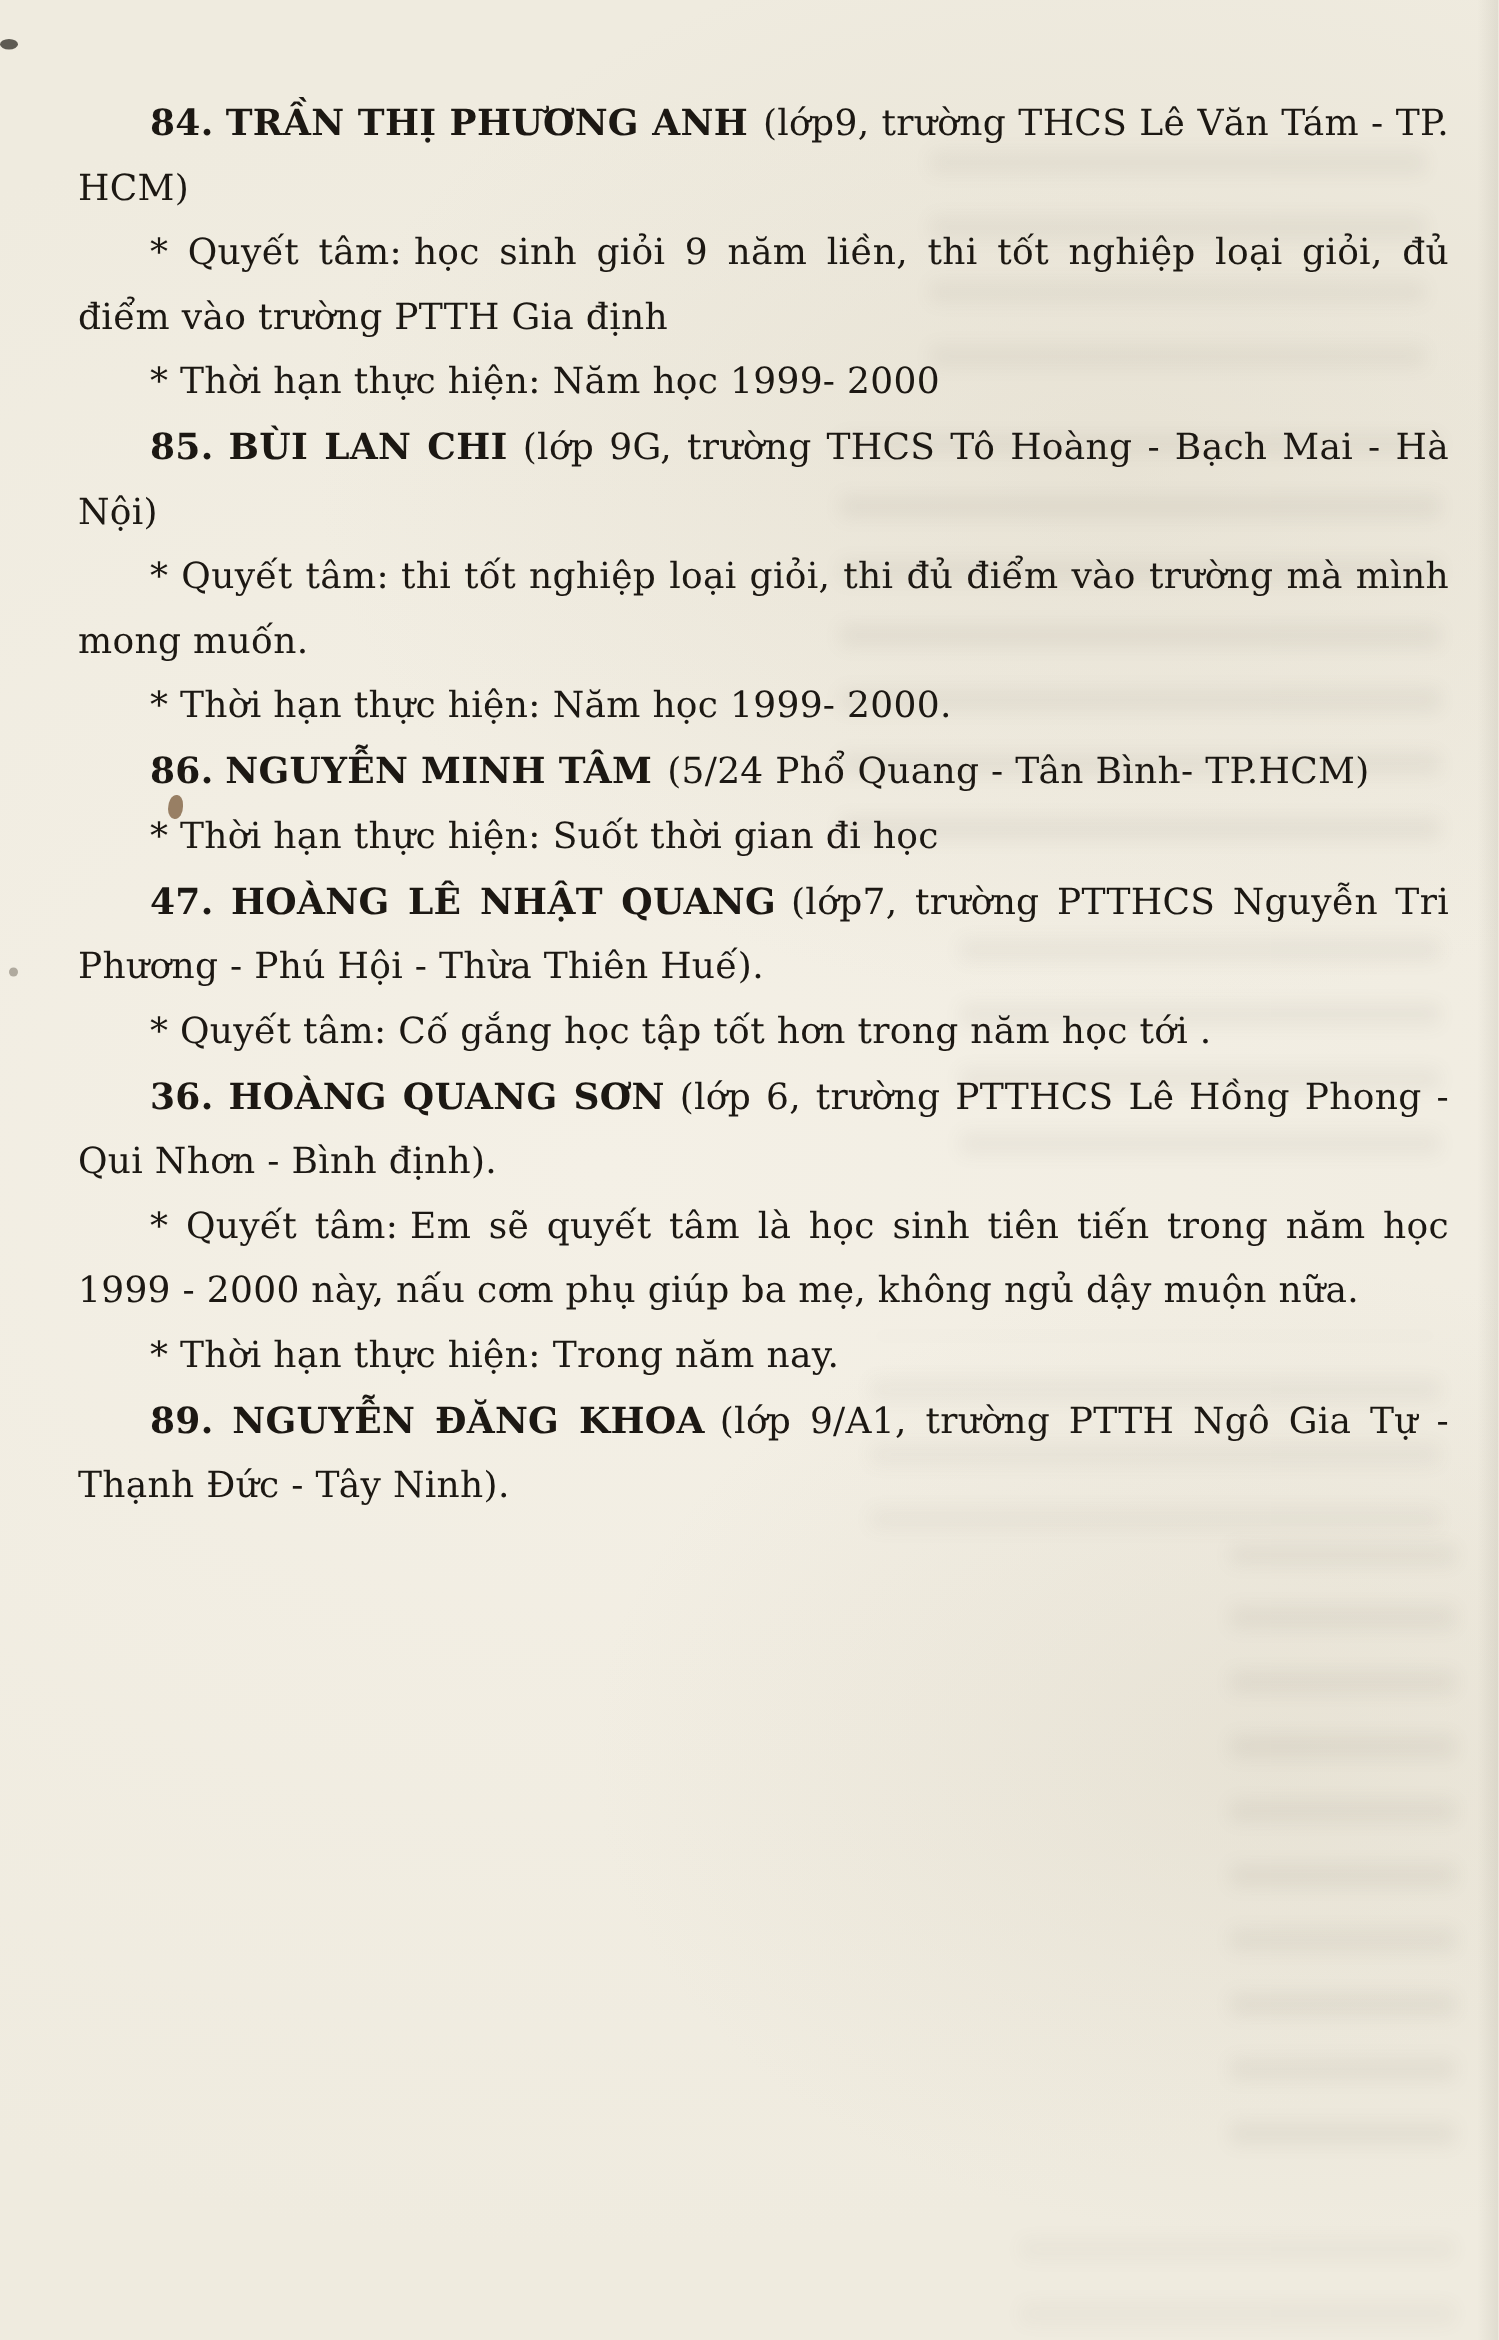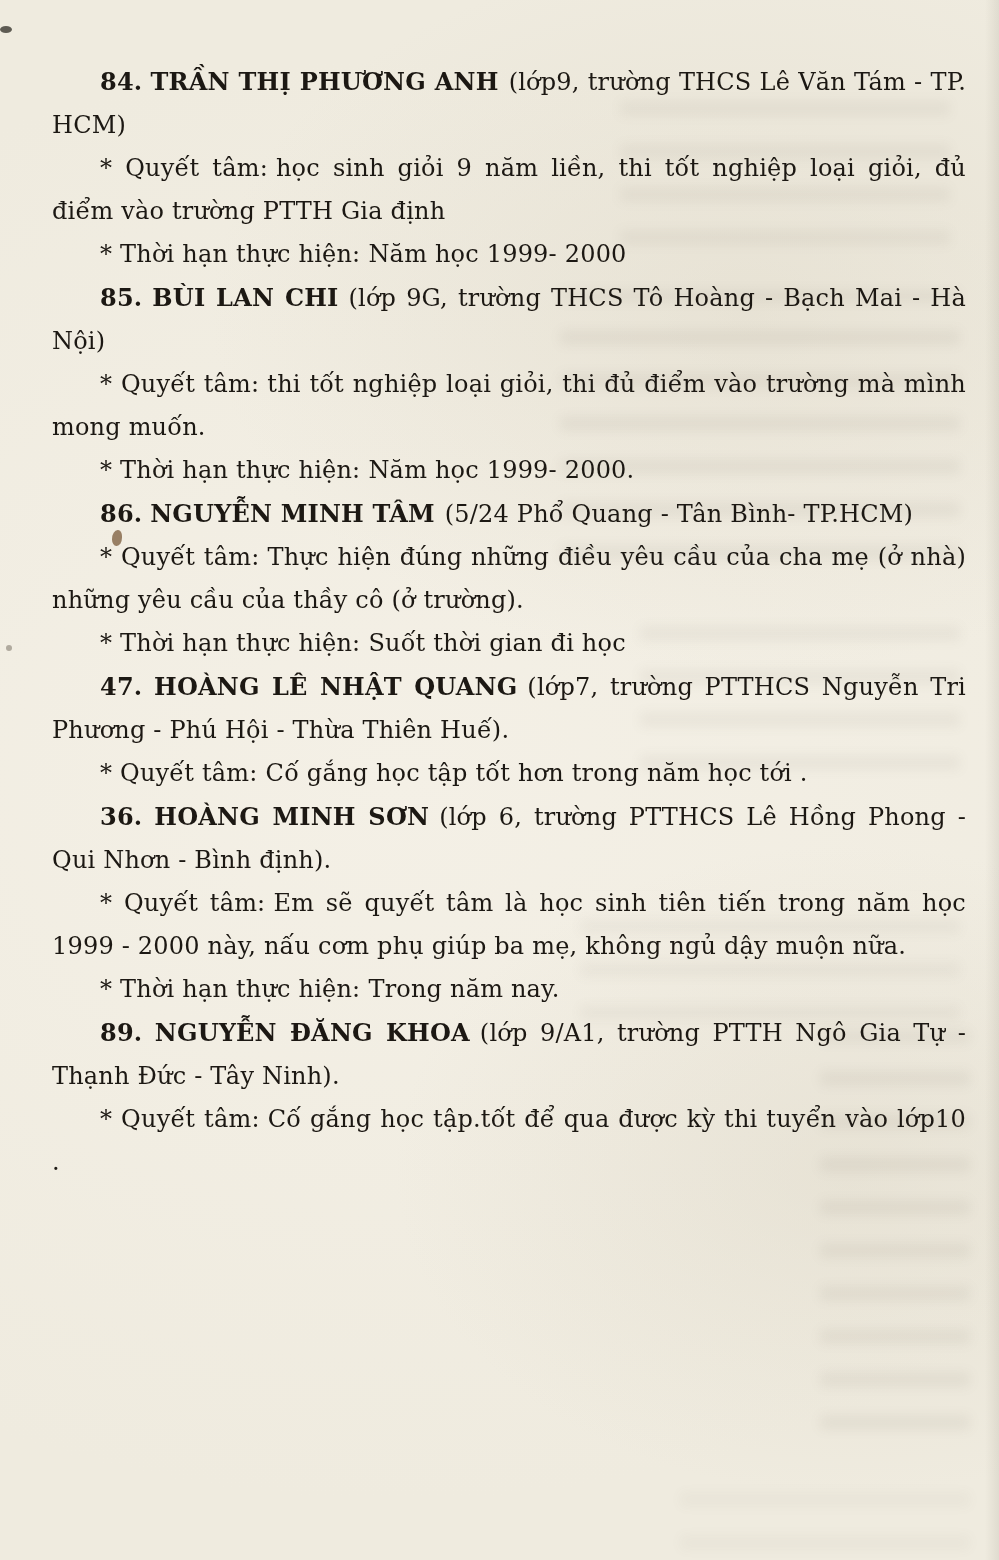--- a/index.html
+++ b/index.html
@@ -101,37 +101,35 @@
     <div class="entry">
       <p><span class="entry-number">85.</span>
         <span class="entry-name">BÙI LAN CHI</span><span class="entry-info">(lớp 9G, trường THCS Tô Hoàng - Bạch Mai - Hà Nội)</span></p>
       <p><span class="label">* Quyết tâm:</span><span class="val">thi tốt nghiệp loại giỏi, thi đủ điểm vào trường mà mình mong muốn.</span></p>
       <p><span class="label">* Thời hạn thực hiện:</span><span class="val">Năm học 1999- 2000.</span></p>
     </div>
 
     <div class="entry">
       <p><span class="entry-number">86.</span>
         <span class="entry-name">NGUYỄN MINH TÂM</span><span class="entry-info">(5/24 Phổ Quang - Tân Bình- TP.HCM)</span></p>
-      <p><span class="label">* Quyết tâm:</span><span class="val">Thực hiện đúng những điều yêu cầu của cha mẹ (ở nhà) những yêu cầu của thầy cô (ở trường).</span></p>
       <p><span class="label">* Thời hạn thực hiện:</span><span class="val">Suốt thời gian đi học</span></p>
     </div>
 
     <div class="entry">
       <p><span class="entry-number">47.</span>
         <span class="entry-name">HOÀNG LÊ NHẬT QUANG</span><span class="entry-info">(lớp7, trường PTTHCS Nguyễn Tri Phương - Phú Hội - Thừa Thiên Huế).</span></p>
       <p><span class="label">* Quyết tâm:</span><span class="val">Cố gắng học tập tốt hơn trong năm học tới .</span></p>
     </div>
 
     <div class="entry">
       <p><span class="entry-number">36.</span>
-        <span class="entry-name">HOÀNG MINH SƠN</span><span class="entry-info">(lớp 6, trường PTTHCS Lê Hồng Phong - Qui Nhơn - Bình định).</span></p>
+        <span class="entry-name">HOÀNG QUANG SƠN</span><span class="entry-info">(lớp 6, trường PTTHCS Lê Hồng Phong - Qui Nhơn - Bình định).</span></p>
       <p><span class="label">* Quyết tâm:</span><span class="val">Em sẽ quyết tâm là học sinh tiên tiến trong năm học 1999 - 2000 này, nấu cơm phụ giúp ba mẹ, không ngủ dậy muộn nữa.</span></p>
       <p><span class="label">* Thời hạn thực hiện:</span><span class="val">Trong năm nay.</span></p>
     </div>
 
     <div class="entry">
       <p><span class="entry-number">89.</span>
         <span class="entry-name">NGUYỄN ĐĂNG KHOA</span><span class="entry-info">(lớp 9/A1, trường PTTH Ngô Gia Tự - Thạnh Đức - Tây Ninh).</span></p>
-      <p><span class="label">* Quyết tâm:</span><span class="val">Cố gắng học tập.tốt để qua được kỳ thi tuyển vào lớp10 .</span></p>
     </div>
 
   </div>
 </div>
 
 </body></html>

